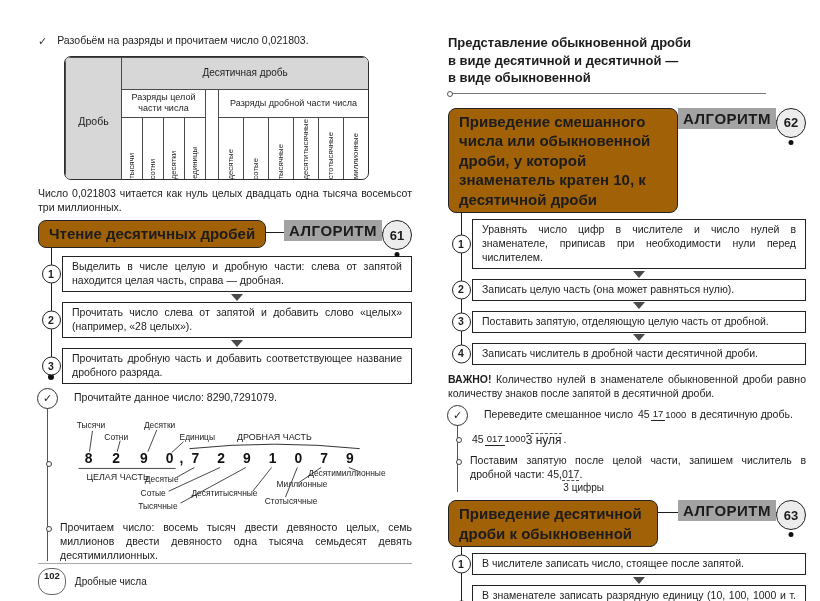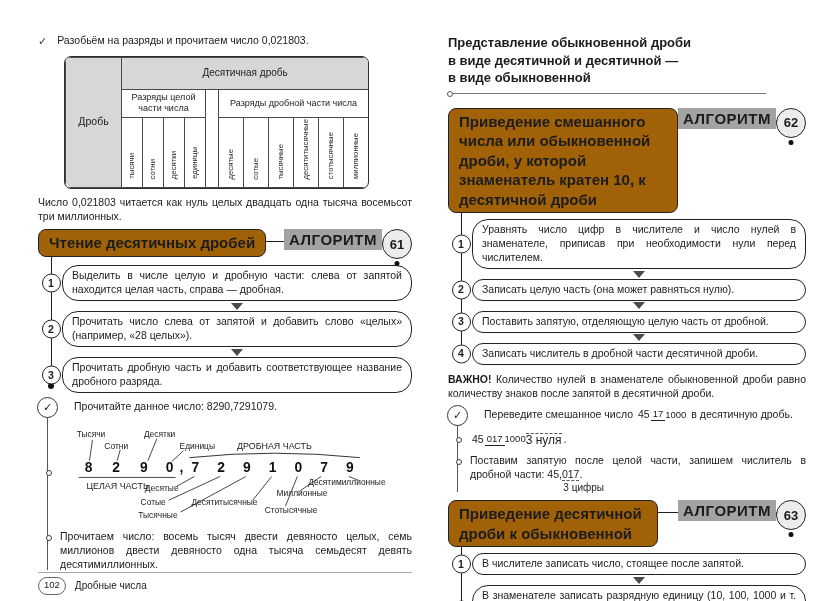--- a/index.html
+++ b/index.html
@@ -48,21 +48,21 @@
   .algo-bubble { position:relative; z-index:2; background:#a16207; border:1.4px solid #222; border-radius:8px;
                  padding:3px 10px; font-weight:bold; font-size:15px; line-height:1.3; text-align:left; }
   .algo-word { position:relative; z-index:2; margin-left:auto; background:#a3a3a3; padding:1px 5px 0 5px;
                font-weight:bold; font-size:15px; letter-spacing:0.5px; white-space:nowrap; }
   .algo-circ { position:relative; z-index:2; flex:none; width:30px; height:30px; border:1.5px solid #222; border-radius:50%;
                background:#ececec; display:flex; align-items:center; justify-content:center; font-weight:bold; font-size:13px; }
   .algo-circ::after { content:''; position:absolute; left:50%; top:calc(100% + 3px); transform:translateX(-50%);
                       width:5px; height:5px; border-radius:50%; background:#111; }
   .algo-steps { margin-left:24px; position:relative; z-index:1; }
   .step-row { position:relative; }
-  .step-box { background:#fff; border:1.2px solid #222; border-radius:16px; padding:3px 9px; text-align:justify; }
+  .step-box { background:#fff; border:1.2px solid #222; border-radius:0; padding:3px 9px; text-align:justify; }
   .step-circ { position:absolute; left:-20.5px; top:50%; transform:translateY(-50%); width:19px; height:19px;
                background:#fff; border:1.2px solid #222; border-radius:50%; display:flex; align-items:center;
                justify-content:center; font-size:10.5px; font-weight:bold; z-index:2; }
   .arr-row { display:flex; justify-content:center; margin:1.5px 0; }
   .arr { width:0; height:0; border-left:6px solid transparent; border-right:6px solid transparent; border-top:7px solid #4a4a4a; }
 
   
   .ex { position:relative; padding-left:22px; margin-top:7px; }
   .ex-rail { position:absolute; left:9px; top:12px; bottom:2px; border-left:1px solid #555; }
   .check-circ { position:absolute; left:-1px; top:-3px; width:21px; height:21px; border:1.2px solid #333; border-radius:50%;
@@ -85,21 +85,21 @@
   
   .rtitle { font-weight:bold; font-size:13px; line-height:1.35; text-align:left; }
   .title-rule { position:relative; border-top:1px solid #777; margin:6px 40px 8px 0; }
   .title-rule::before { content:''; position:absolute; left:-1px; top:-3px; width:4px; height:4px;
                         border:1px solid #555; border-radius:50%; background:#fff; }
   .imp { margin-top:8px; }
   .imp b { font-weight:bold; }
 
   
   .pfoot { margin-top:auto; border-top:1px solid #a8a8a8; padding-top:4px; display:flex; align-items:center; gap:9px; font-size:10px; }
-  .pg-badge { border:1px solid #666; border-radius:12px; padding:0 5px; height:18px; line-height:13px; font-size:9.5px; }
+  .pg-badge { border:1px solid #666; border-radius:12px; padding:0 5px; height:27px; line-height:13px; font-size:9.5px;font-weight:bold; }
 
   svg text { font-family:"Liberation Sans", sans-serif; }
 </style>
 </head>
 <body>
 
 <div class="spread">
 
   <div class="page page-left">
 

